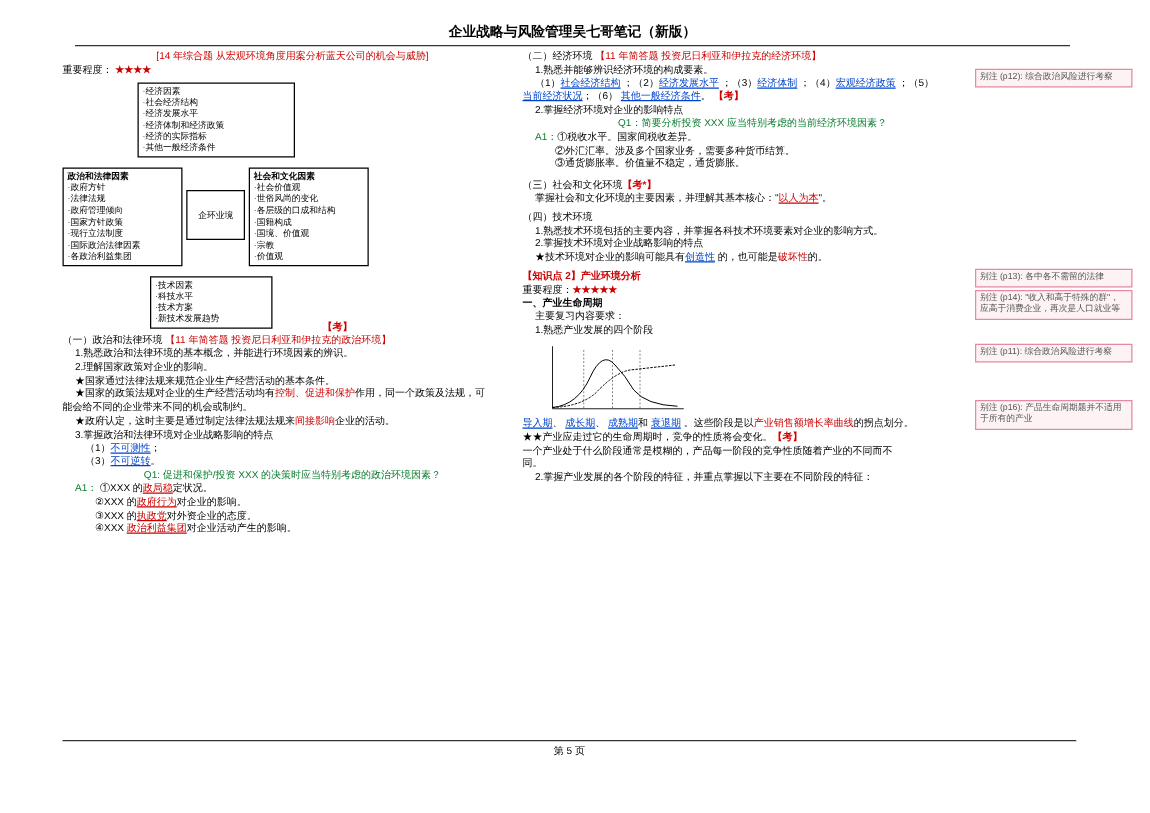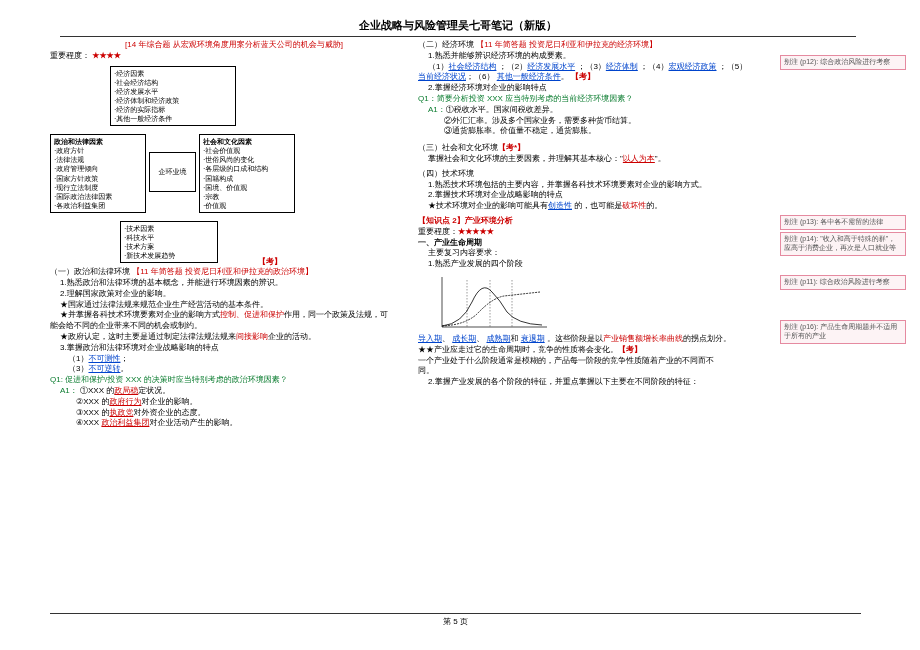--- a/index.html
+++ b/index.html
@@ -7,29 +7,29 @@
   .title { text-align:center; font-size:11px; font-weight:bold; padding-top:18px; }
   .hr { border-top:1px solid #333; margin:3px 60px; }
   .cols { display:flex; padding:0 55px 0 50px; }
   .col { width:368px; }
   .col2 { margin-left:0px; }
   .redbox { border:1px solid #000; font-size:7px; padding:2px 3px; line-height:1.3; width:155px; margin:4px 0; }
   .diagram { display:flex; align-items:flex-start; gap:4px; }
   .centerbox { width:45px; height:38px; border:1px solid #000; font-size:7px; display:flex; flex-wrap:wrap; align-items:center; justify-content:center; position:relative; margin-top:22px;}
   .centerbox span{font-size:7px;}
   .red { color:#c00; }
-  .green { color:#0a7c2f; }
+  .green { color:#0a7c2f;text-align:center; }
   .blue { color:#0044cc; text-decoration:underline; }
   .stars { color:#c00; font-weight:bold; }
   .indent1 { padding-left:10px; }
   .indent2 { padding-left:18px; }
   .indent3 { padding-left:26px; }
   .line { line-height:1.35; }
   .note { position:absolute; right:10px; width:118px; border:1px solid #e58aa0; background:#fdf3f5; font-size:7px; padding:2px 3px; color:#555; line-height:1.25;}
-  .footer { position:absolute; bottom:23px; left:50px; right:55px;margin-top:12px; }
+  .footer { position:absolute; bottom:44px; left:50px; right:55px;margin-top:12px; }
   .plc { width:120px; height:60px; margin:2px 0 2px 14px; position:relative; }
   .plc svg { width:120px; height:60px; }
   .u { text-decoration:underline; }
 </style>
 </head>
 <body>
 
 <div class="page">
 
   <div class="title">企业战略与风险管理吴七哥笔记（新版）</div>
@@ -101,21 +101,21 @@
       </div>
 
       <div class="line">
         <span>（一）政治和法律环境</span>
         <span class="red">【11 年简答题  投资尼日利亚和伊拉克的政治环境】</span>
       </div>
       <div class="line indent1">1.熟悉政治和法律环境的基本概念，并能进行环境因素的辨识。</div>
       <div class="line indent1">2.理解国家政策对企业的影响。</div>
       <div class="line indent1">★国家通过法律法规来规范企业生产经营活动的基本条件。</div>
       <div class="line indent1">
-        <span>★并掌握各科技术环境要素对企业的影响方式</span><span class="red">控制、促进和保护</span><span>作用，同一个政策及法规，可</span>
+        <span>★国家的政策法规对企业的生产经营活动均有</span><span class="red">控制、促进和保护</span><span>作用，同一个政策及法规，可</span>
       </div>
       <div class="line">能会给不同的企业带来不同的机会或制约。</div>
       <div class="line indent1">
         <span>★政府认定，这时主要是通过制定法律法规法规来</span><span class="red">间接影响</span><span>企业的活动。</span>
       </div>
       <div class="line indent1">3.掌握政治和法律环境对企业战略影响的特点</div>
       <div class="line indent2"><span>（1）</span><span class="blue">不可测性</span>；</div>
       <div class="line indent2"><span>（3）</span><span class="blue">不可逆转</span>。</div>
       <div class="line green">Q1: 促进和保护/投资 XXX 的决策时应当特别考虑的政治环境因素？</div>
       <div class="line indent1">

